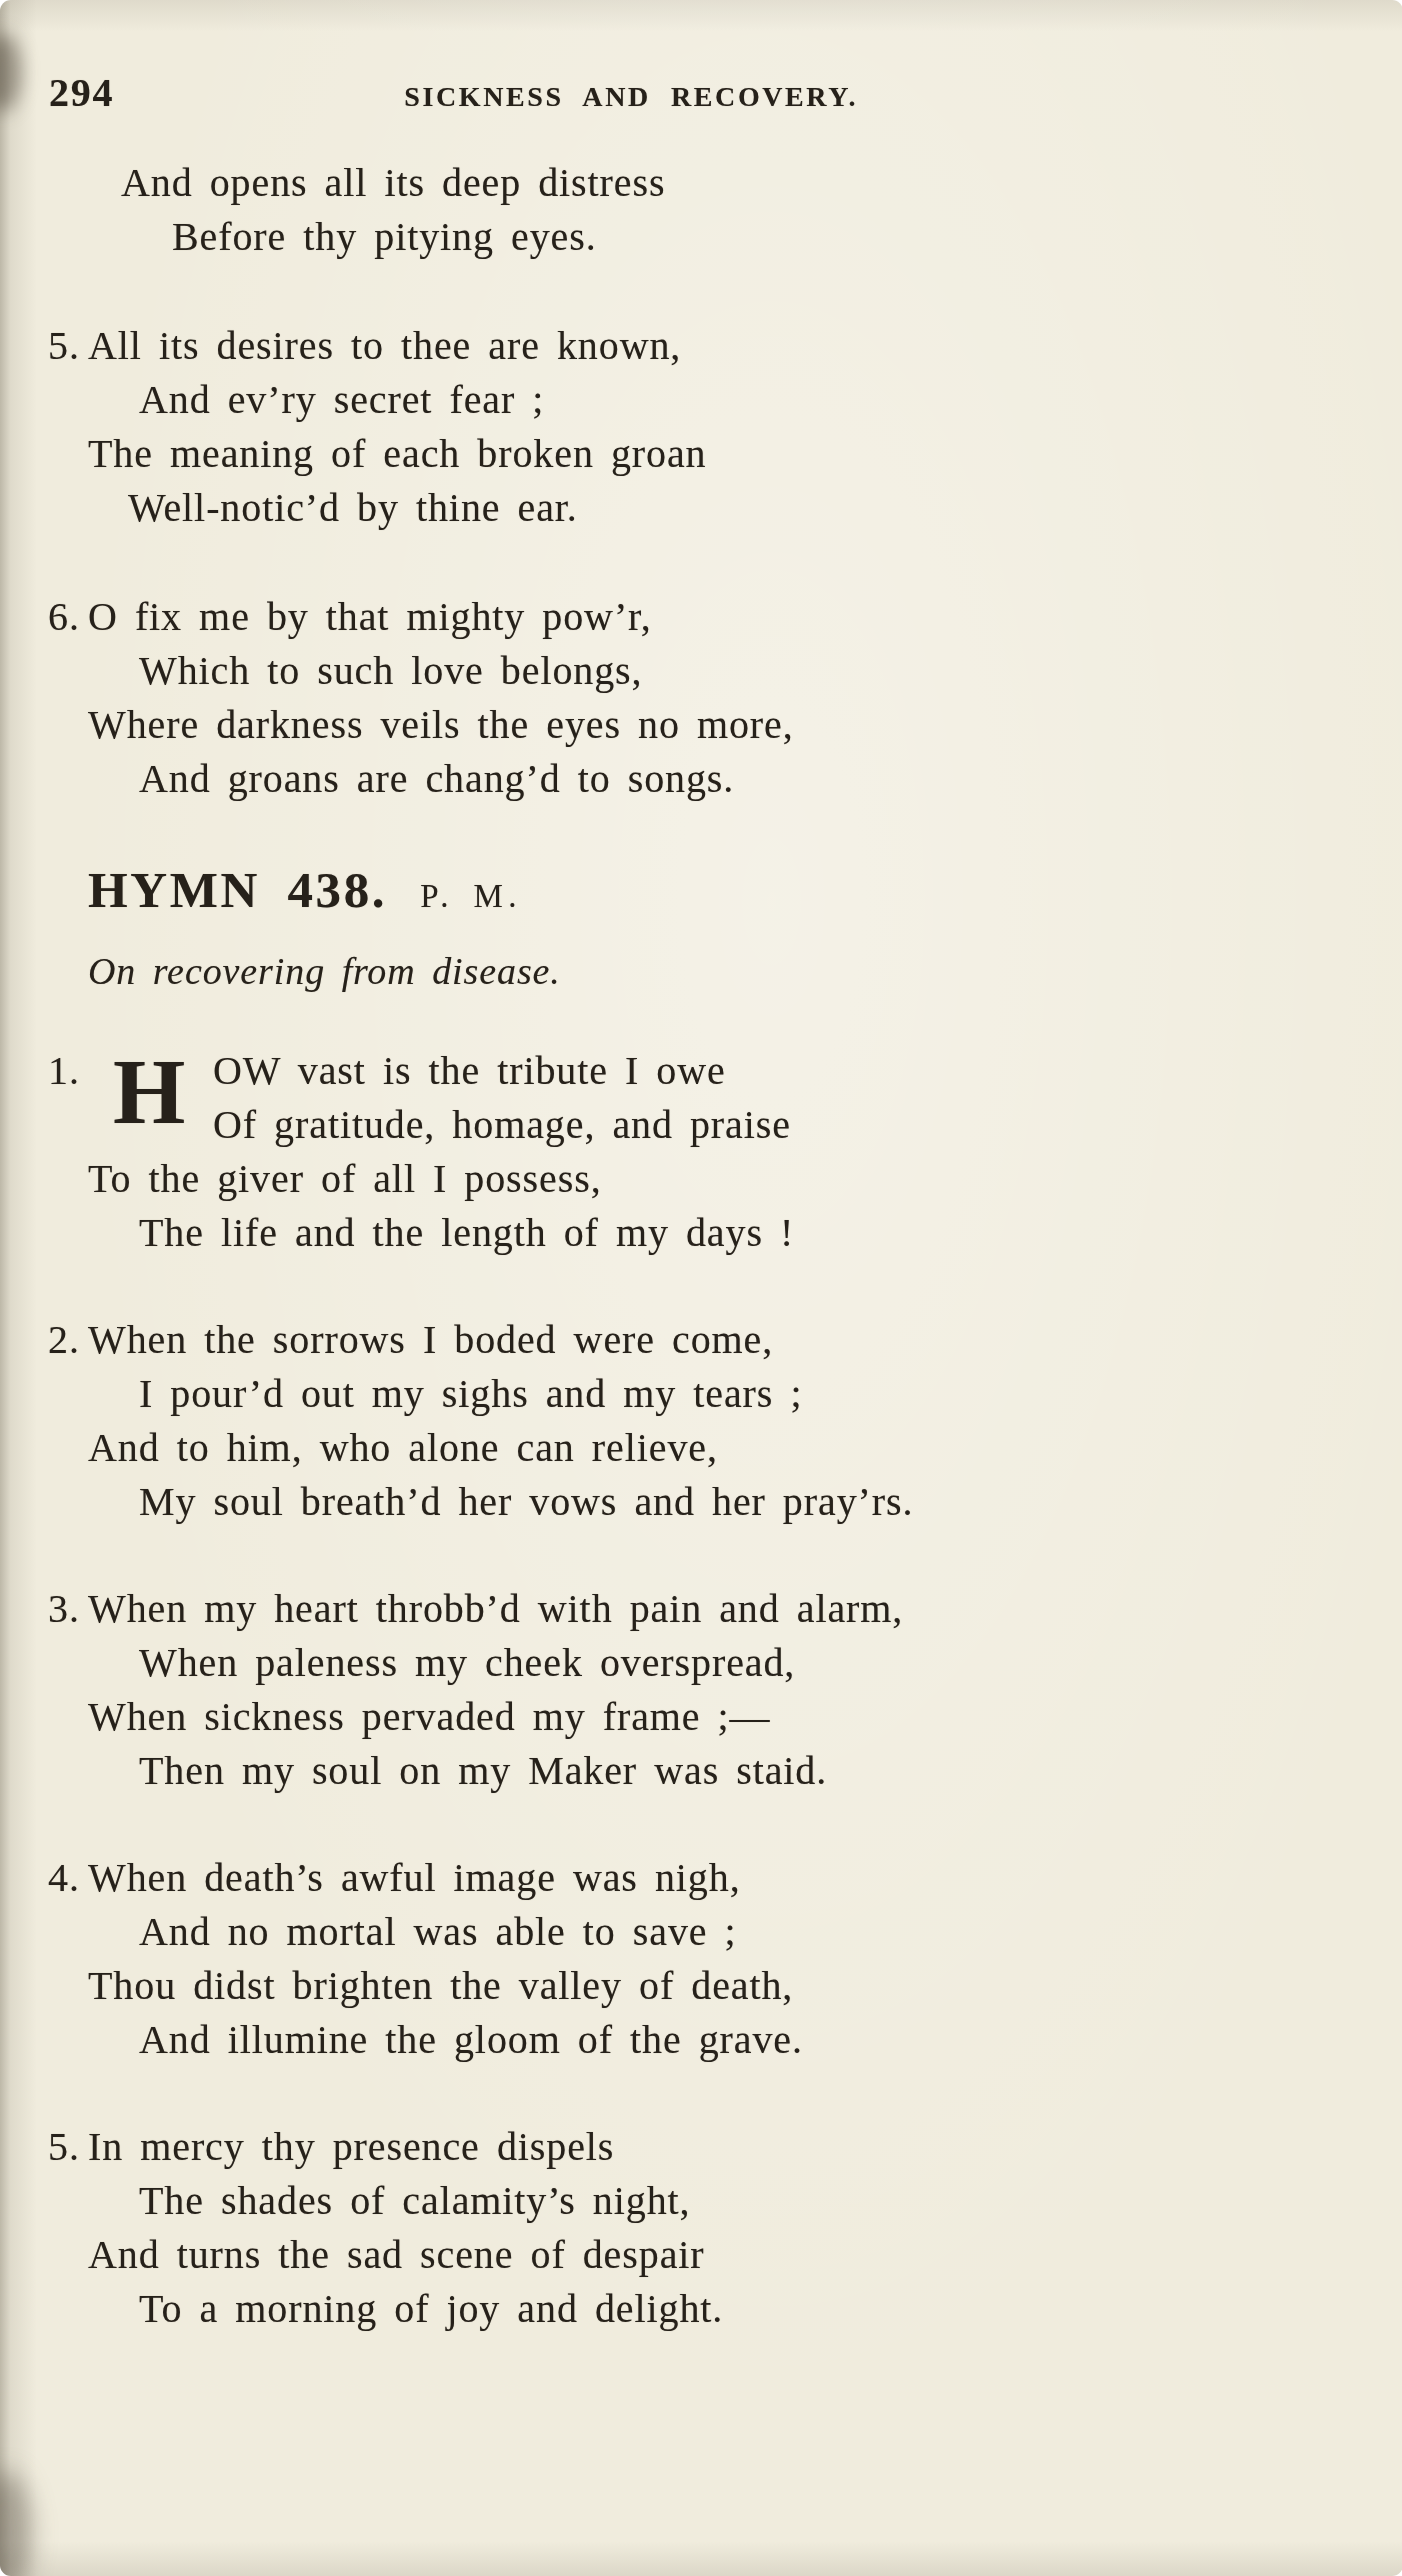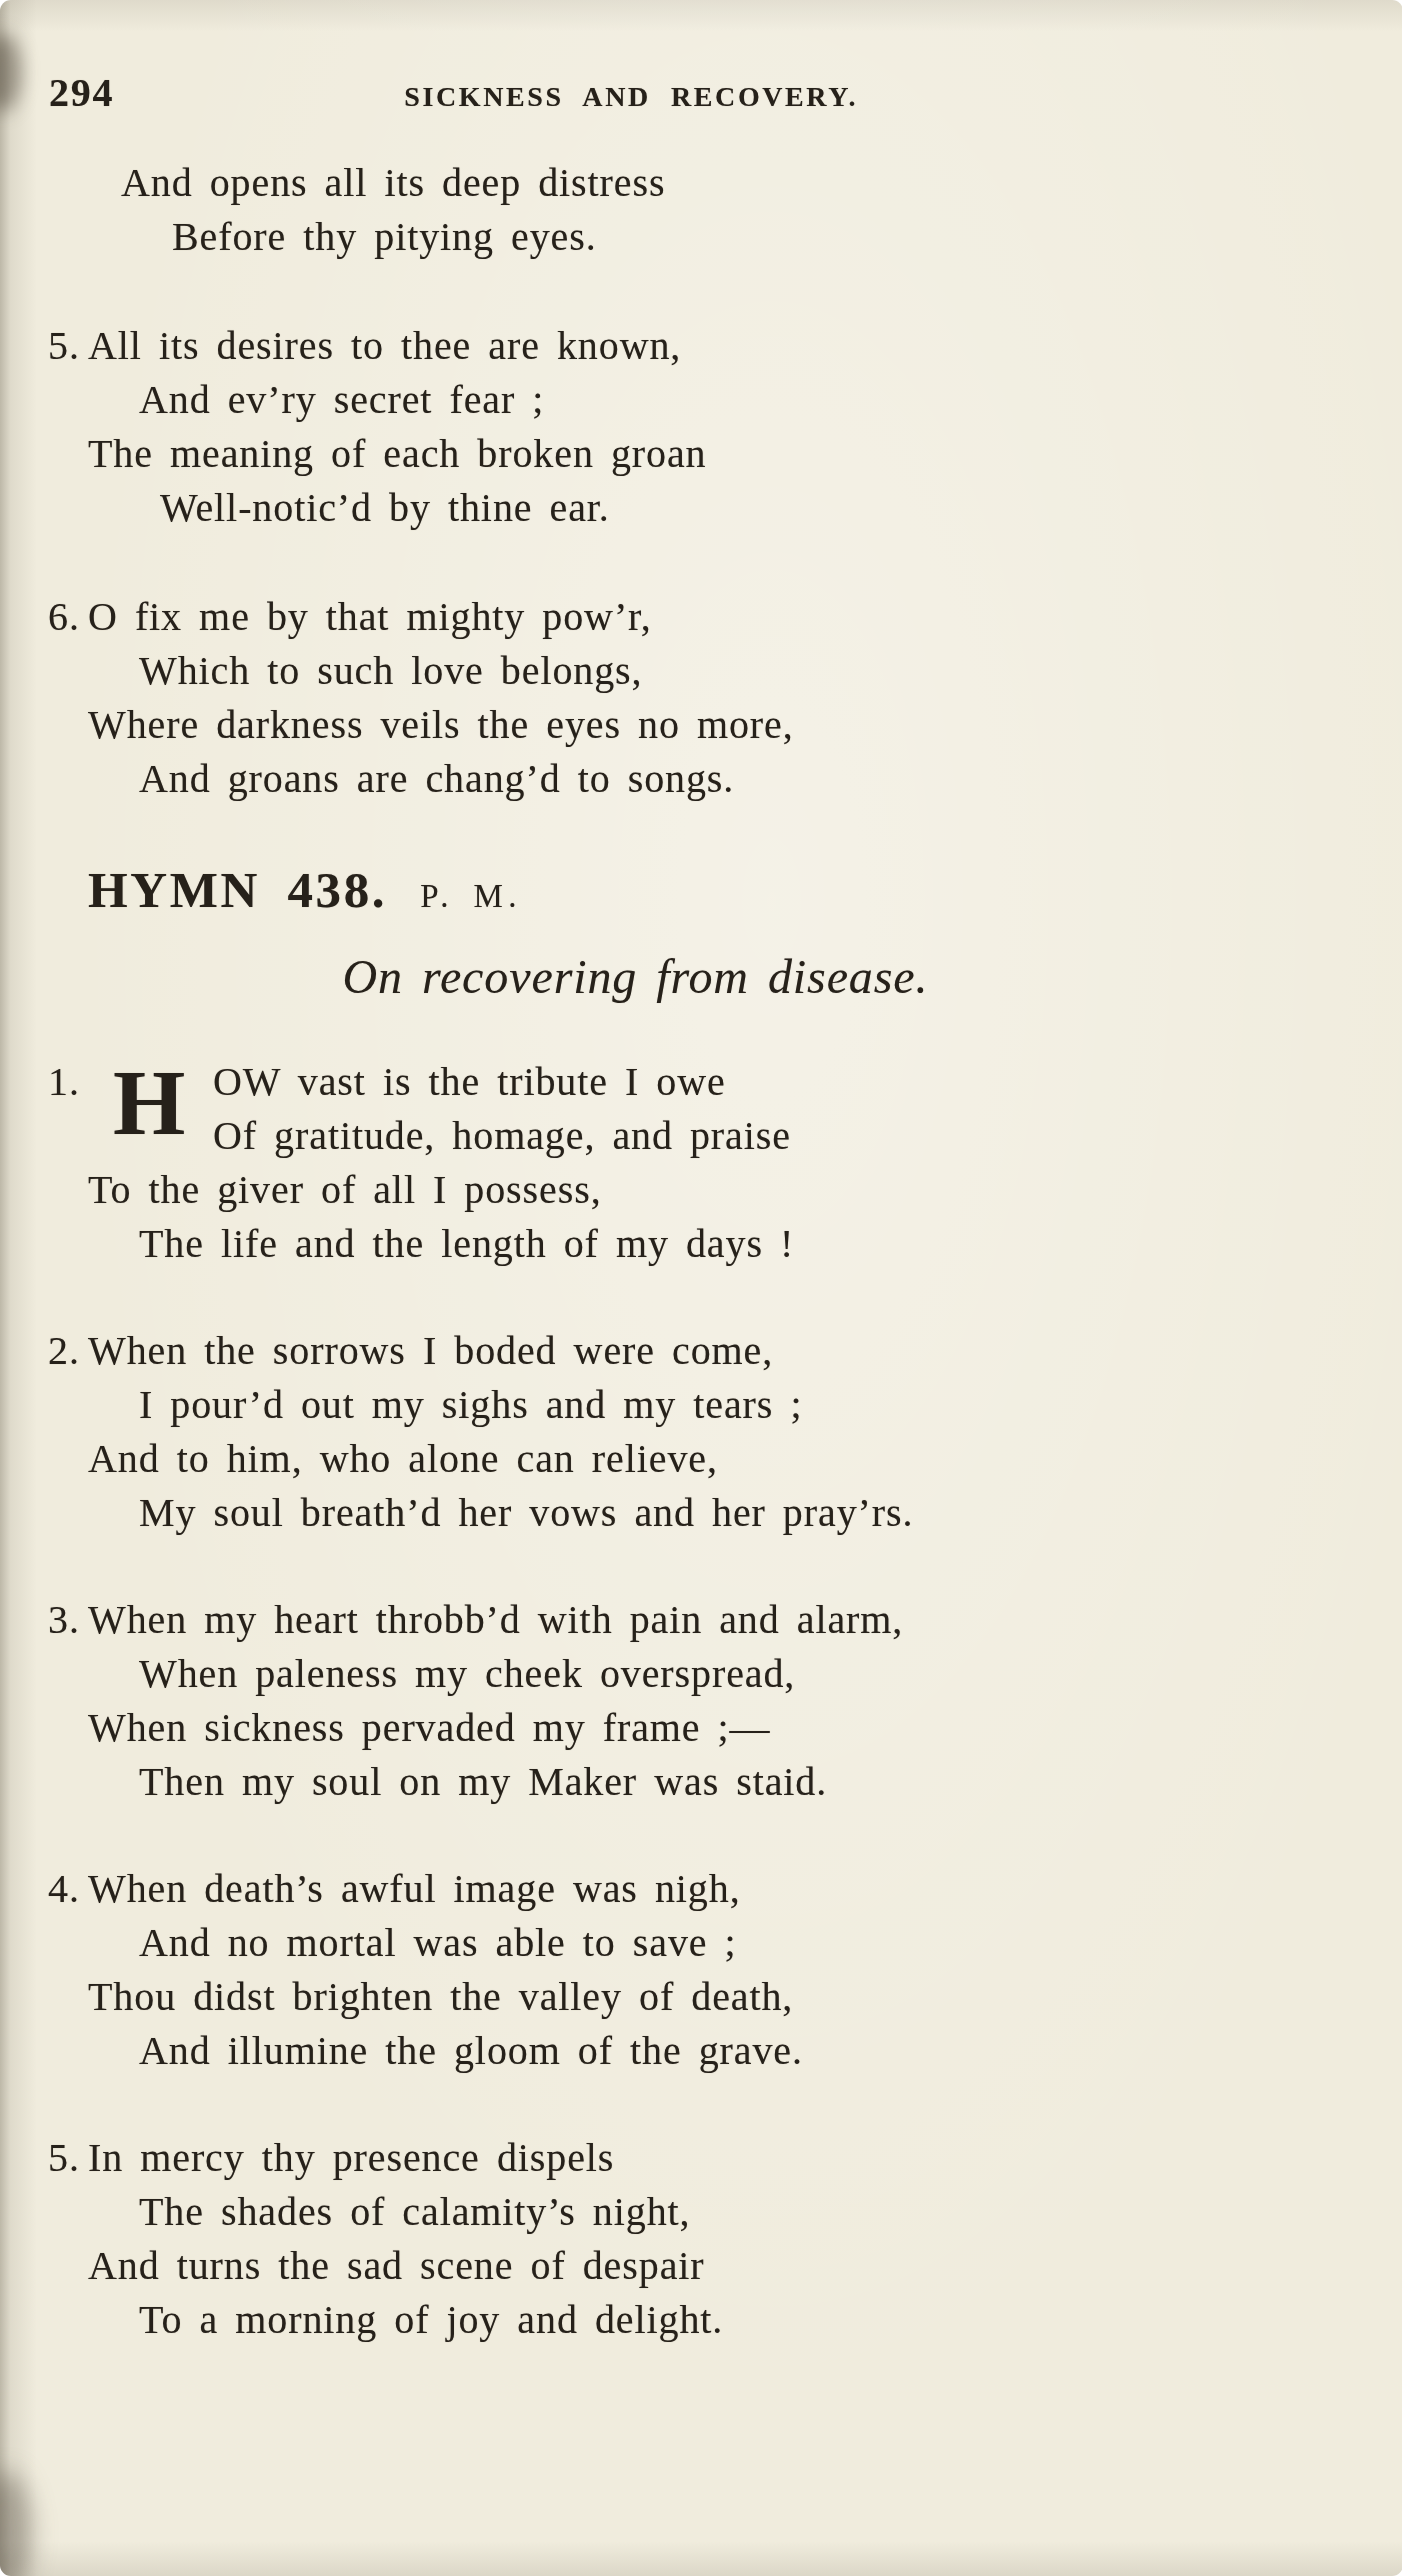--- a/index.html
+++ b/index.html
@@ -71,21 +71,21 @@
   .stanza {
     position: relative;
     margin-bottom: 55px;
   }
   .stanza .line {
     line-height: 54px;
     white-space: nowrap;
   }
   .ind0 { margin-left: 0; }
   .ind1 { margin-left: 51px; }
-  .ind2 { margin-left: 72px; }
+  .ind2 { margin-left: 40px; }
   .stanza-number {
     position: absolute;
     left: -40px;
     top: 0;
     line-height: 54px;
   }
   .stanza.continuation { margin-left: 33px; }
 
   .drop-cap {
     position: absolute;
@@ -112,23 +112,22 @@
   }
   .hymn-meter {
     font-size: 33px;
     letter-spacing: 5.3px;
     margin-left: 16px;
   }
   .hymn-subtitle {
     margin-top: 30px;
     margin-bottom: 51px;
     margin-right: 158px;
-    text-align: center;
     font-style: italic;
-    font-size: 48px;
+    font-size: 38px;
     letter-spacing: 0.9px;
   }
   .hymn-stanzas .stanza { margin-bottom: 53px; }
 </style>
 </head>
 <body>
 
 <div class="page">
   <div class="corner-smudge"></div>
   <div class="bottom-smudge"></div>

